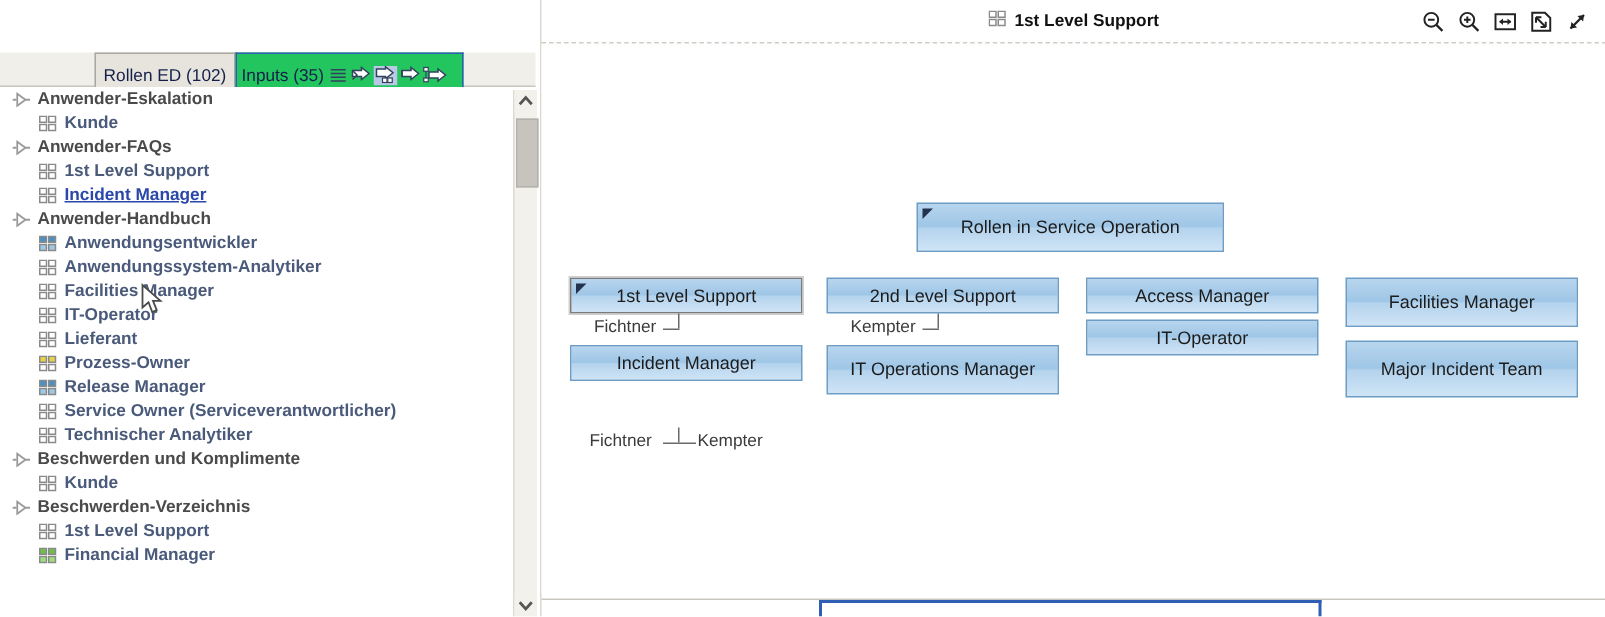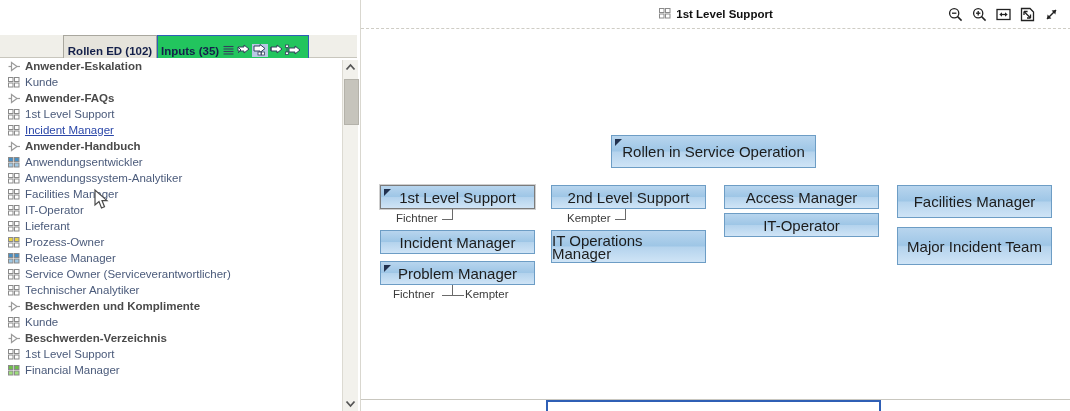--- a/index.html
+++ b/index.html
@@ -18,21 +18,21 @@
     background:#ffffff;
   }
   #tabstrip{
     position:absolute;left:0;top:35px;width:357px;height:22px;
     background:#f0efe9;
     border-bottom:1px solid #c8c6bd;
   }
   .tab{
     position:absolute;top:0;height:31px;
     box-sizing:border-box;
-    font-size:11.5px;font-weight:bold;color:#14204a;
+    font-size:11.5px;font-weight:normal;color:#14204a;
     display:flex;align-items:center;justify-content:center;
     white-space:nowrap;
     cursor:default;
   }
   .tab.inactive{
     left:63px;width:94px;
     background:#e6e4dc;
     border:1px solid #a9a79e;
     border-bottom:1px solid #a9a79e;
   }
@@ -53,21 +53,21 @@
     background:#ffffff;overflow:hidden;
   }
   #tree{
     position:absolute;left:0;top:0;width:340px;
   }
   .row{
     height:16px;display:flex;align-items:center;
     white-space:nowrap;cursor:default;
   }
   .row.group{padding-left:8px;}
-  .row.child{padding-left:8px;}
+  .row.child{padding-left:26px;font-weight:bold;}
   .grp-label{
     font-size:11.5px;font-weight:bold;color:#4a4a4a;margin-left:4px;
   }
   .child-label{
     font-size:11.5px;color:#4a5a7a;margin-left:5px;
   }
   .child-label.link{
     color:#2b47a8;text-decoration:underline;
   }
   .arrow{width:13px;height:11px;flex:0 0 13px;}
@@ -122,22 +122,22 @@
     border:2px solid #2f5fb5;border-bottom:none;
     background:#ffffff;box-sizing:border-box;
   }
 
   
   .node{
     position:absolute;box-sizing:border-box;
     background:linear-gradient(to bottom,#b8d5ee 0%,#9ec6e6 48%,#b4d3ed 52%,#cfe4f6 100%);
     border:1px solid #6d9dc5;
     display:flex;align-items:center;justify-content:center;
-    text-align:left;
-    font-size:15px;color:#1c1c1c;
+    text-align:right;
+    font-size:12px;color:#1c1c1c;
     line-height:13px;
     cursor:pointer;
   }
   .node.sel{
     border:1px solid #7b7b7b;
     outline:1px solid #cfcfcf;
   }
   .node .flag{
     position:absolute;left:3px;top:3px;width:0;height:0;
     border-left:7px solid #22324f;
@@ -499,24 +499,20 @@
       </div>
 
       <div class="node" style="left:363px;top:183px;width:155px;height:24px;">
         <span>IT-Operator</span>
       </div>
 
       <div class="node" style="left:536px;top:197px;width:155px;height:38px;">
         <span>Major Incident Team</span>
       </div>
 
-      <div class="node" style="left:19px;top:231px;width:155px;height:24px;">
-        <span class="flag"></span>
-        <span>Problem Manager</span>
-      </div>
       <div class="conn" style="left:91px;top:255px;width:1px;height:10px;"></div>
       <div class="conn" style="left:81px;top:265px;width:22px;height:1px;"></div>
       <span class="plabel" style="left:32px;top:258px;">Fichtner</span>
       <span class="plabel" style="left:104px;top:258px;">Kempter</span>
 
 
     </div>
 
     <div id="canvas-bottom-line"></div>
     <div id="bottom-partial"></div>

